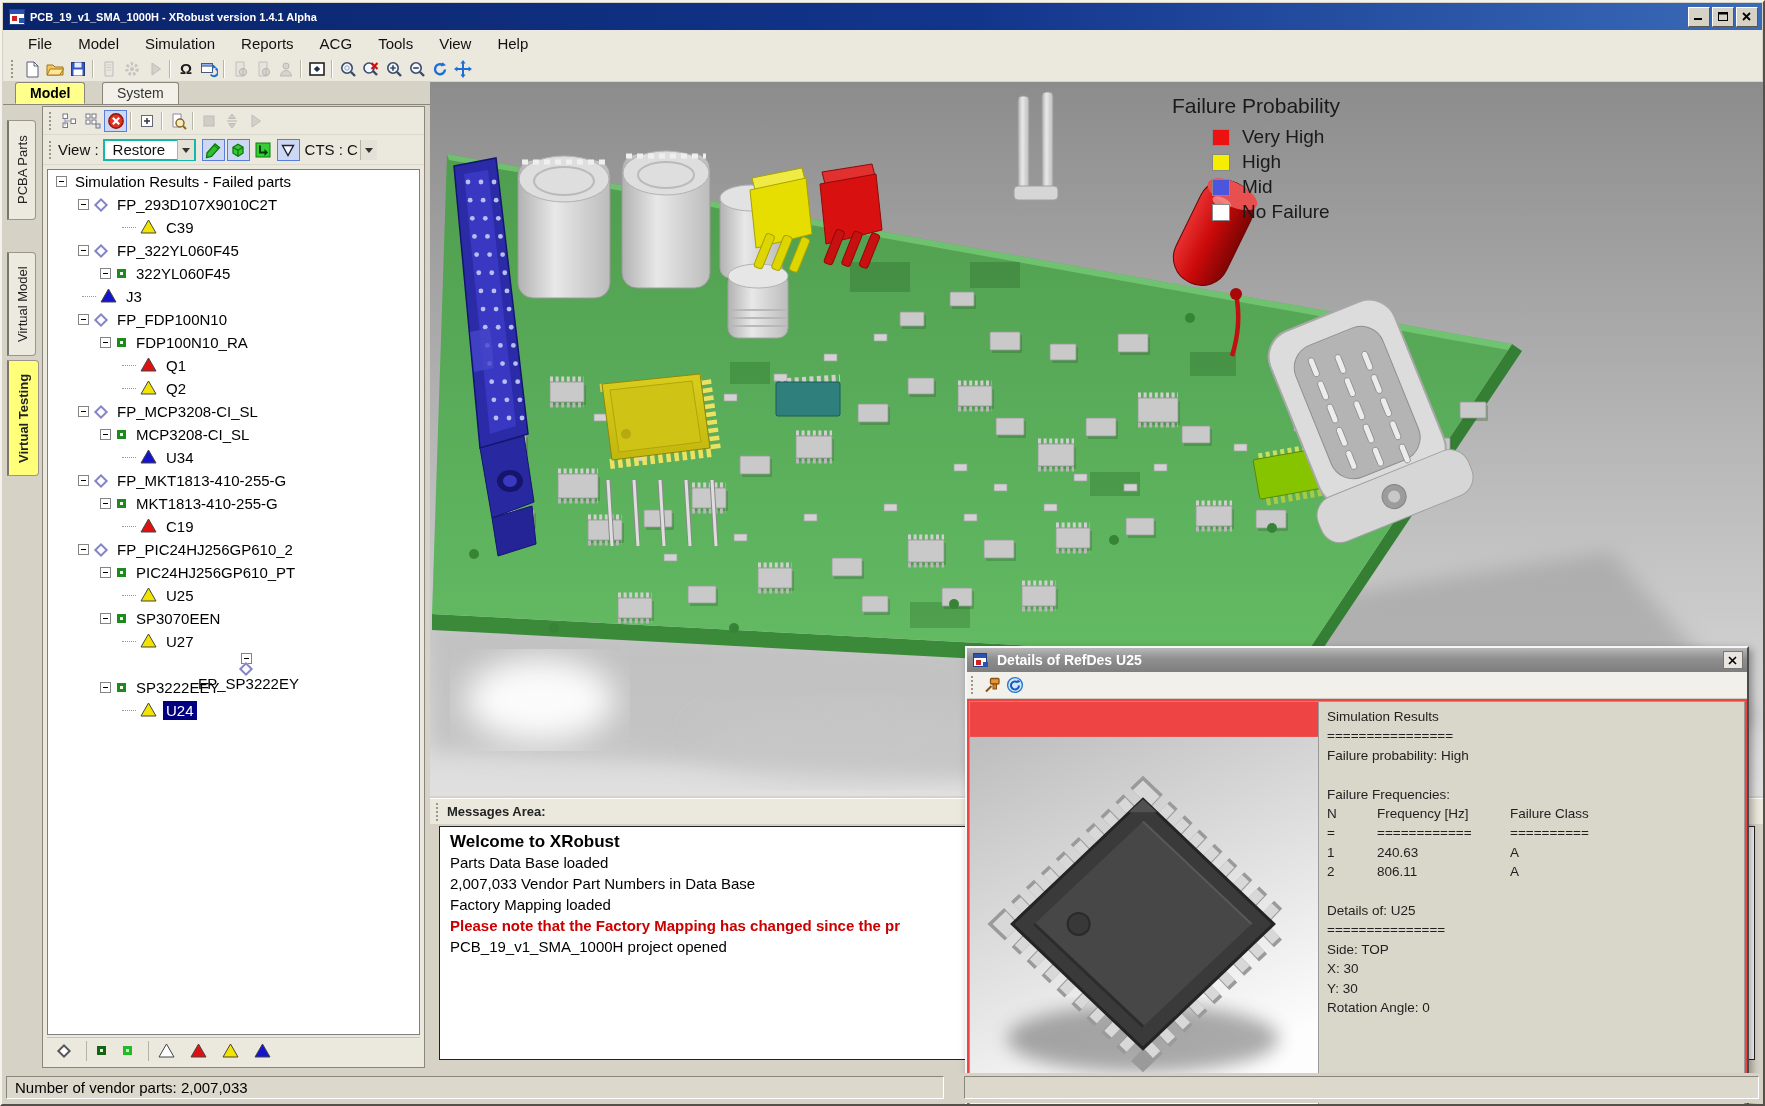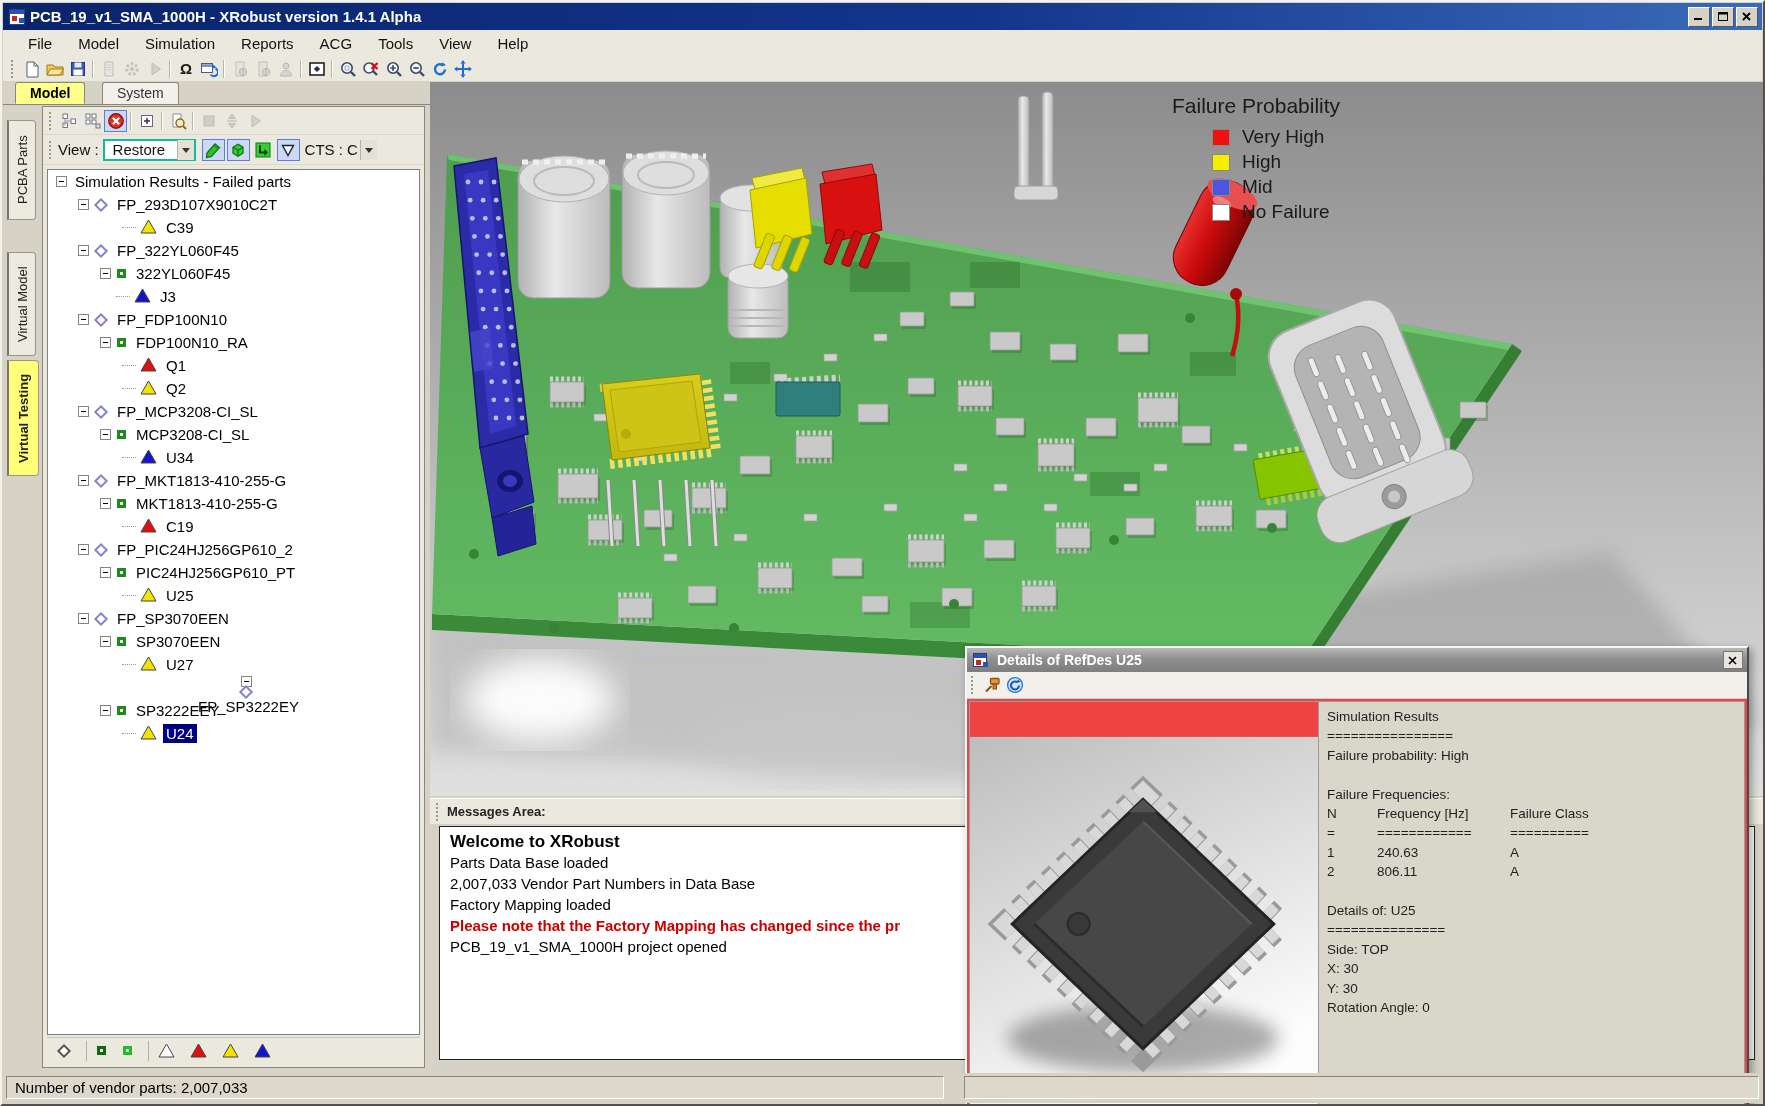--- a/index.html
+++ b/index.html
@@ -3,21 +3,21 @@
 <meta charset="utf-8">
 <style>
   html,body{margin:0;padding:0;background:#555;}
   *{box-sizing:border-box;font-family:"Liberation Sans","DejaVu Sans",sans-serif;}
   .win{position:relative;width:1765px;height:1106px;background:#d6d2c6;
        border-top:2px solid #f4f2ec;border-left:2px solid #f4f2ec;
        border-right:2px solid #55514a;border-bottom:2px solid #55514a;overflow:hidden;}
   
   .titlebar{position:absolute;left:1px;top:1px;right:1px;height:27px;
     background:linear-gradient(to right,#0a246a 0%,#12358c 55%,#3a6ab8 100%);
-    color:#fff;display:flex;align-items:center;padding:0 4px;font-size:15px;font-weight:bold;}
+    color:#fff;display:flex;align-items:center;padding:0 4px;font-size:11px;font-weight:bold;}
   .appicon{width:16px;height:16px;margin:0 5px 0 2px;background:#fff;border:1px solid #23408c;position:relative;}
   .appicon::before{content:"";position:absolute;left:0;top:0;right:0;height:4px;background:#2a52b0;}
   .appicon::after{content:"";position:absolute;left:2px;top:6px;width:5px;height:5px;background:#cc2222;box-shadow:7px 2px 0 #2a52b0;}
   .wbtns{margin-left:auto;display:flex;gap:2px;}
   .wbtn{width:22px;height:20px;background:#d6d2c6;border-top:1px solid #fff;border-left:1px solid #fff;
     border-right:1px solid #5a564e;border-bottom:1px solid #5a564e;display:flex;align-items:center;justify-content:center;}
   .wbtn svg{display:block;}
   
   .menubar{position:absolute;left:1px;top:28px;right:1px;height:26px;background:#ebe8dd;
     display:flex;align-items:center;gap:0;padding-left:12px;font-size:15px;color:#111;}
@@ -390,21 +390,21 @@
         <div class="tree-row" style="padding-left: 30px;">
           <span class="exp"></span>
           <span class="ico-diamond"></span>
           <span class="lbl">FP_322YL060F45</span>
         </div>
         <div class="tree-row" style="padding-left: 52px;">
           <span class="exp"></span>
           <span class="ico-square"></span>
           <span class="lbl">322YL060F45</span>
         </div>
-        <div class="tree-row" style="padding-left: 68px;">
+        <div class="tree-row" style="padding-left: 34px;">
           <span class="stub"></span>
           <span class="tri"><svg width="17" height="15">
               <polygon points="8.5,1 16,14 1,14" fill="#1414cc" stroke="#444"></polygon>
             </svg></span>
           <span class="lbl">J3</span>
         </div>
         <div class="tree-row" style="padding-left: 30px;">
           <span class="exp"></span>
           <span class="ico-diamond"></span>
           <span class="lbl">FP_FDP100N10</span>
@@ -471,25 +471,20 @@
           <span class="exp"></span>
           <span class="ico-square"></span>
           <span class="lbl">PIC24HJ256GP610_PT</span>
         </div>
         <div class="tree-row" style="padding-left: 74px;">
           <span class="stub"></span>
           <span class="tri"><svg width="17" height="15">
               <polygon points="8.5,1 16,14 1,14" fill="#f2e400" stroke="#444"></polygon>
             </svg></span>
           <span class="lbl">U25</span>
-        </div>
-        <div class="tree-row" style="padding-left: 30px;">
-          <span class="exp"></span>
-          <span class="ico-diamond"></span>
-          <span class="lbl">FP_SP3070EEN</span>
         </div>
         <div class="tree-row" style="padding-left: 52px;">
           <span class="exp"></span>
           <span class="ico-square"></span>
           <span class="lbl">SP3070EEN</span>
         </div>
         <div class="tree-row" style="padding-left: 74px;">
           <span class="stub"></span>
           <span class="tri"><svg width="17" height="15">
               <polygon points="8.5,1 16,14 1,14" fill="#f2e400" stroke="#444"></polygon>

